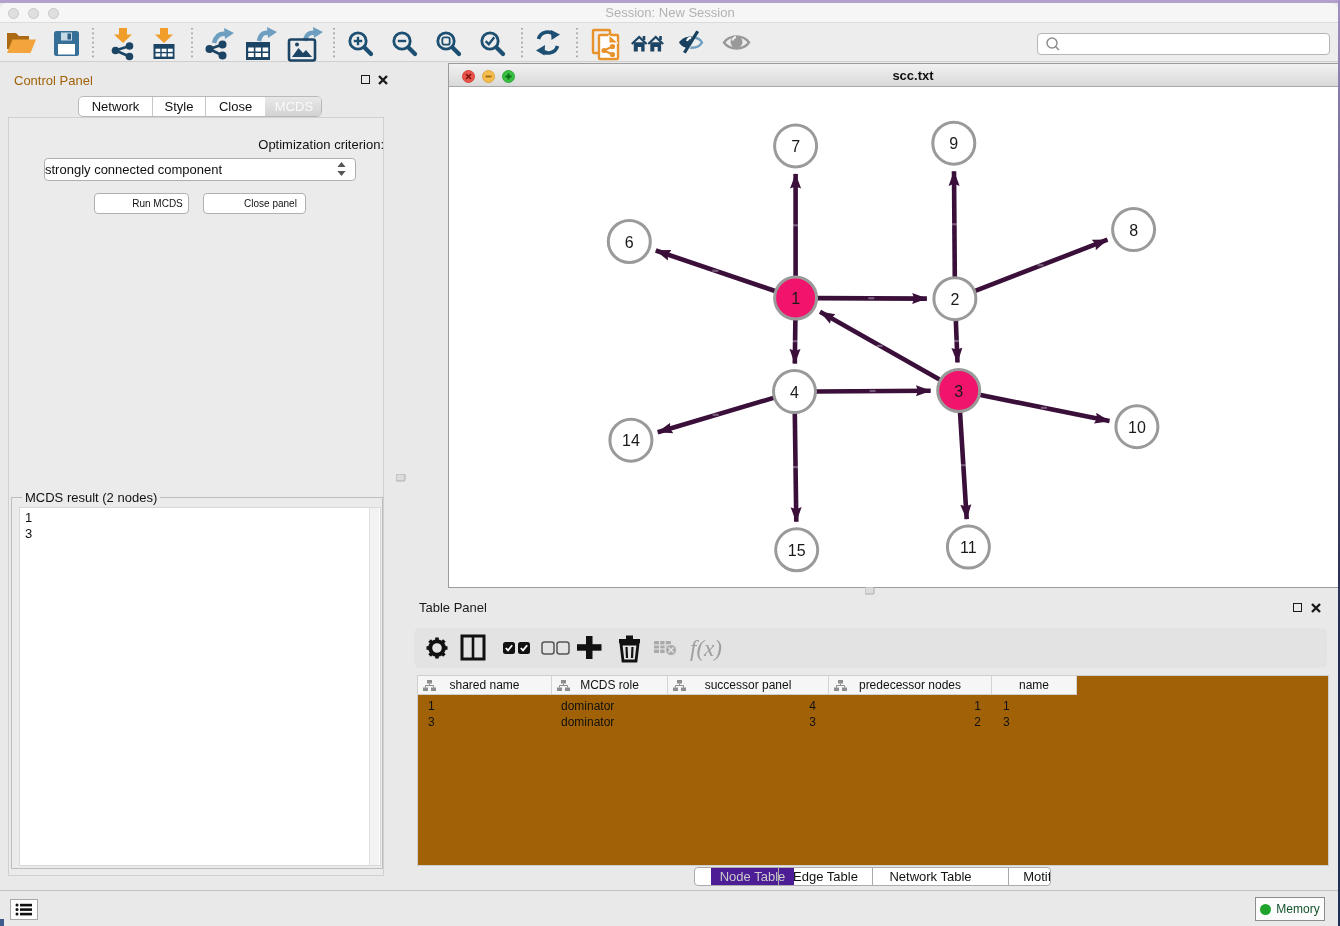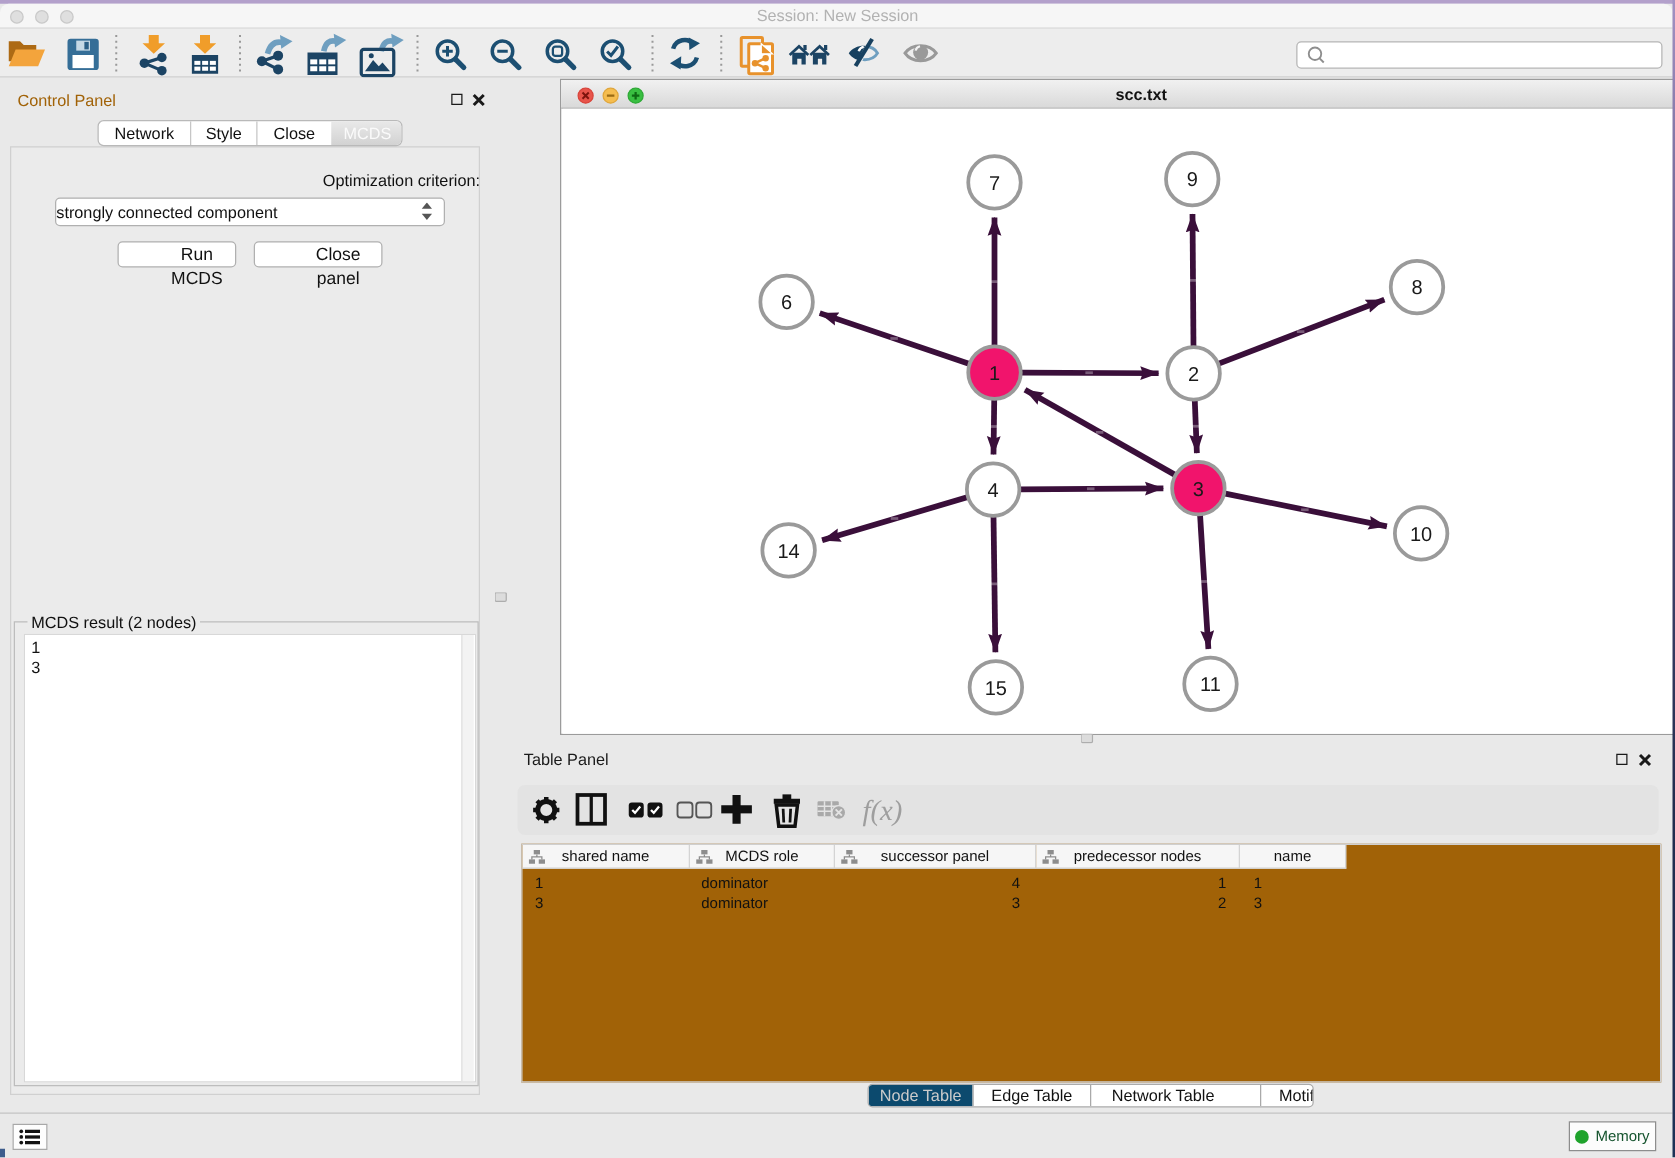--- a/index.html
+++ b/index.html
@@ -14,21 +14,21 @@
 .tl{position:absolute;top:8px;width:11px;height:11px;border-radius:50%;background:#dfdfdf;border:1px solid #c9c9c9;box-sizing:border-box;}
 #mactitle{left:0;top:5px;width:1340px;text-align:center;font-size:13px;color:#b2b2b2;}
 
 #toolbar{left:0;top:22px;width:1338px;height:40px;background:#ededed;border-top:1px solid #dcdcdc;border-bottom:1px solid #cfcfcf;box-sizing:border-box;}
 #search{left:1037px;top:33px;width:291px;height:20px;background:#fff;border:1px solid #b5b5b5;border-radius:4px;}
 
 #cpTitle{left:14px;top:73px;font-size:13px;color:#a16207;}
 #cpBox{left:8px;top:117px;width:376px;height:759px;background:#ebebeb;border:1px solid #d0d0d0;box-sizing:border-box;}
 #optLabel{left:8px;top:137px;width:376px;text-align:right;font-size:13px;color:#111;}
 #optSelect{left:44px;top:158px;width:312px;height:23px;background:#fff;border:1px solid #b0b0b0;border-radius:4px;box-sizing:border-box;font-size:13px;line-height:21px;padding-left:0;color:#111;}
-.btn{position:absolute;top:193px;height:21px;background:#fff;border:1px solid #b0b0b0;border-radius:4px;box-sizing:border-box;font-size:14px;text-align:center;line-height:19px;color:#111;padding-left:32px;}
+.btn{position:absolute;top:193px;height:21px;background:#fff;border:1px solid #b0b0b0;border-radius:4px;box-sizing:border-box;font-size:10px;text-align:center;line-height:19px;color:#111;padding-left:32px;}
 #fs{left:11px;top:497px;width:372px;height:372px;border:1px solid #bdbdbd;box-sizing:border-box;}
 #fsLegend{left:22px;top:490px;background:#ebebeb;font-size:13px;color:#111;padding:0 3px;}
 #fsInner{left:19px;top:507px;width:362px;height:359px;background:#fff;border:1px solid #d8d8d8;box-sizing:border-box;font-size:13px;color:#111;line-height:16px;padding:2px 0 0 5px;}
 #fsScroll{left:369px;top:508px;width:10px;height:357px;background:#f3f3f3;border-left:1px solid #e0e0e0;box-sizing:border-box;}
 
 #netwin{left:404px;top:63px;width:930px;height:525px;background:#fff;border:1px solid #9b9b9b;box-sizing:border-box;margin-left:44px;}
 #nettitle{left:0;top:0;width:928px;height:23px;background:linear-gradient(#f1f1f1,#d9d9d9);border-bottom:1px solid #a8a8a8;box-sizing:border-box;}
 .tl2{position:absolute;top:6px;width:13px;height:13px;border-radius:50%;box-sizing:border-box;}
 .tl2 svg{display:block;}
 #netcanvas{left:1px;top:23px;width:928px;height:500px;background:#fff;}
@@ -399,21 +399,21 @@
         <path d="M6.5,3.5 v2 M2.5,7.5 v-2 h8 v2" stroke="#8d8d8d" fill="none"></path>
       </g>
  </svg>
  <div class="td" style="left:10px;top:22px;">1<br>3</div>
  <div class="td" style="left:143px;top:22px;">dominator<br>dominator</div>
  <div class="td" style="left:348px;top:22px;width:50px;text-align:right;">4<br>3</div>
  <div class="td" style="left:513px;top:22px;width:50px;text-align:right;">1<br>2</div>
  <div class="td" style="left:585px;top:22px;">1<br>3</div>
 </div>
 <div class="btab" style="left:694px;width:357px;padding:0;overflow:hidden;">
-  <div style="position:absolute;left:0;top:0;width:83px;height:17px;background:#0c4a6e;color:#cbcbcb;line-height:17px;">Node Table</div>
+  <div style="position:absolute;left:16px;top:0;width:83px;height:17px;background:#4c1d95;color:#cbcbcb;line-height:17px;">Node Table</div>
   <div style="position:absolute;left:83px;top:0;width:94px;height:17px;border-left:1px solid #a9a9a9;box-sizing:border-box;line-height:17px;">Edge Table</div>
   <div style="position:absolute;left:177px;top:0;width:116px;height:17px;border-left:1px solid #a9a9a9;box-sizing:border-box;line-height:17px;">Network Table</div>
   <div style="position:absolute;left:293px;top:0;width:64px;height:17px;border-left:1px solid #a9a9a9;box-sizing:border-box;line-height:17px;margin-left:20px;">Motifs</div>
 </div>
 <div class="abs" id="statusbar"></div>
 <div class="abs" id="listBtn">
 <svg width="26" height="19" viewBox="0 0 26 19">
  <g fill="#111">
         <circle cx="6" cy="5" r="1.5"></circle>
         <circle cx="6" cy="9.5" r="1.5"></circle>

